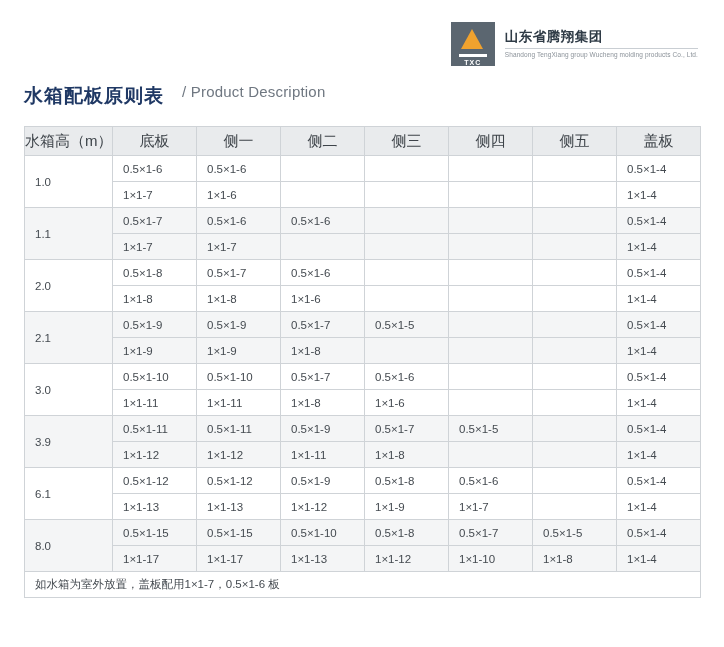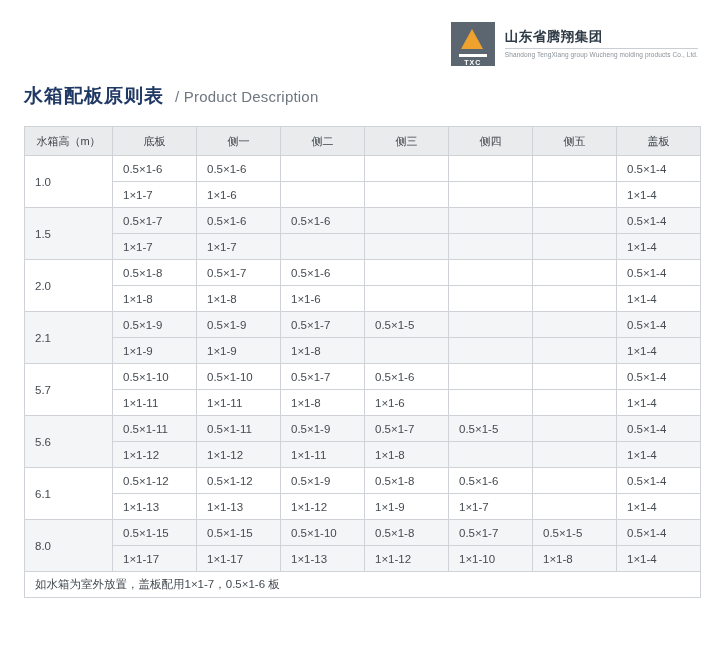--- a/index.html
+++ b/index.html
@@ -83,32 +83,32 @@
     padding-top: 2px;
     margin-top: 2px;
   }
 
   
   .title-row {
     position: absolute;
     top: 83px;
     left: 24px;
     display: flex;
-    align-items: center;
+    align-items: flex-start;
   }
   .title-cn {
     font-size: 19px;
     font-weight: bold;
     color: #1f3864;
     letter-spacing: 1px;
   }
   .title-en {
     font-size: 15px;
     color: #6f7781;
-    margin-left: 11px;
+    margin-left: 18px;
     letter-spacing: 0.2px;
   }
 
   
   .table-wrap {
     position: absolute;
     top: 126px;
     left: 24px;
     width: 676px;
   }
@@ -127,21 +127,21 @@
     font-weight: normal;
     text-align: left;
     overflow: hidden;
     white-space: nowrap;
   }
   table.spec thead th {
     background: #e9ebed;
     text-align: center;
     padding-left: 0;
     height: 28px;
-    font-size: 11px;
+    font-size: 15px;
     color: #3d4349;
   }
   td.h-cell {
     text-align: center;
     padding-left: 0;
     font-size: 12px;
     color: #3d4349;
   }
   tr.band td {
     background: #f4f5f6;
@@ -218,21 +218,21 @@
           <td>1×1-7</td>
           <td>1×1-6</td>
           <td></td>
           <td></td>
           <td></td>
           <td></td>
           <td>1×1-4</td>
         </tr>
 
         <tr class="band">
-          <td class="h-cell" rowspan="2">1.5</td>
+          <td class="h-cell" rowspan="2">1.1</td>
           <td>0.5×1-7</td>
           <td>0.5×1-6</td>
           <td>0.5×1-6</td>
           <td></td>
           <td></td>
           <td></td>
           <td>0.5×1-4</td>
         </tr>
         <tr class="band">
           <td>1×1-7</td>
@@ -278,41 +278,41 @@
           <td>1×1-9</td>
           <td>1×1-9</td>
           <td>1×1-8</td>
           <td></td>
           <td></td>
           <td></td>
           <td>1×1-4</td>
         </tr>
 
         <tr>
-          <td class="h-cell" rowspan="2">5.7</td>
+          <td class="h-cell" rowspan="2">3.0</td>
           <td>0.5×1-10</td>
           <td>0.5×1-10</td>
           <td>0.5×1-7</td>
           <td>0.5×1-6</td>
           <td></td>
           <td></td>
           <td>0.5×1-4</td>
         </tr>
         <tr>
           <td>1×1-11</td>
           <td>1×1-11</td>
           <td>1×1-8</td>
           <td>1×1-6</td>
           <td></td>
           <td></td>
           <td>1×1-4</td>
         </tr>
 
         <tr class="band">
-          <td class="h-cell" rowspan="2">5.6</td>
+          <td class="h-cell" rowspan="2">3.9</td>
           <td>0.5×1-11</td>
           <td>0.5×1-11</td>
           <td>0.5×1-9</td>
           <td>0.5×1-7</td>
           <td>0.5×1-5</td>
           <td></td>
           <td>0.5×1-4</td>
         </tr>
         <tr class="band">
           <td>1×1-12</td>

